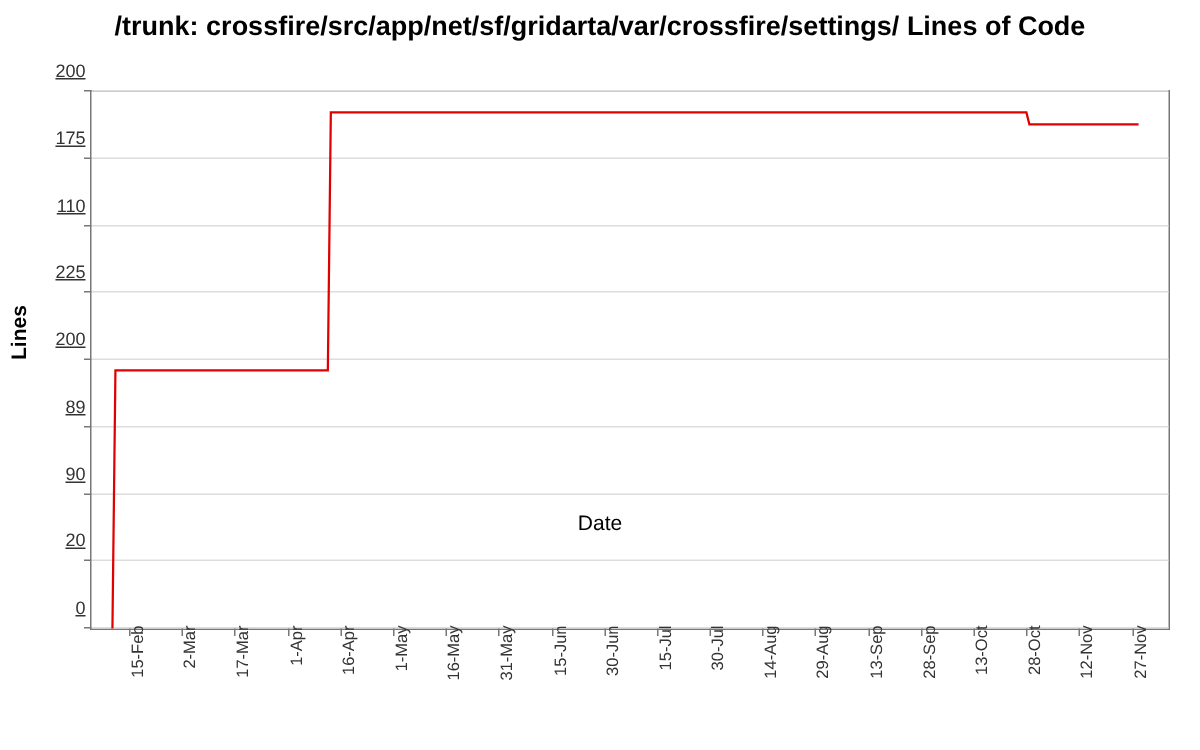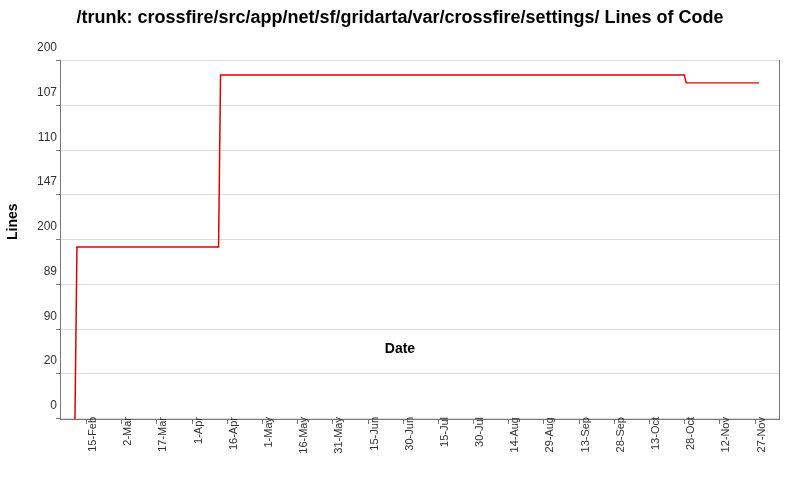--- a/index.html
+++ b/index.html
@@ -38,21 +38,21 @@
     font-weight: bold;
     color: #000;
   }
   .xlabel {
     position: absolute;
     bottom: 4px;
     left: 0;
     width: 800px;
     text-align: center;
     font-size: 14px;
-    font-weight: bold;
+    font-weight: normal;
     color: #000;
   }
   .plot-area {
     position: absolute;
     left: 60px;
     top: 60px;
     width: 720px;
     height: 360px;
     border: 1px solid #777;
     box-sizing: border-box;
@@ -65,20 +65,21 @@
     border-top: 1px solid #ddd;
   }
   .ytick {
     position: absolute;
     left: -38px;
     width: 34px;
     text-align: right;
     font-size: 12px;
     color: #333;
     transform: translateY(-50%);
+    text-decoration: underline;
   }
   .xtick {
     position: absolute;
     bottom: -10px;
     font-size: 11px;
     color: #333;
     transform-origin: right top;
     transform: translateX(-100%) rotate(-90deg);
     white-space: nowrap;
   }
@@ -136,29 +137,29 @@
     <div class="gridline-h" style="bottom:37.5%"></div>
     <div class="tickmark-y" style="bottom:37.5%"></div>
     <div class="ytick" style="bottom:37.5%">89</div>
 
     <div class="gridline-h" style="bottom:50%"></div>
     <div class="tickmark-y" style="bottom:50%"></div>
     <div class="ytick" style="bottom:50%">200</div>
 
     <div class="gridline-h" style="bottom:62.5%"></div>
     <div class="tickmark-y" style="bottom:62.5%"></div>
-    <div class="ytick" style="bottom:62.5%">147</div>
+    <div class="ytick" style="bottom:62.5%">225</div>
 
     <div class="gridline-h" style="bottom:75%"></div>
     <div class="tickmark-y" style="bottom:75%"></div>
     <div class="ytick" style="bottom:75%">110</div>
 
     <div class="gridline-h" style="bottom:87.5%"></div>
     <div class="tickmark-y" style="bottom:87.5%"></div>
-    <div class="ytick" style="bottom:87.5%">107</div>
+    <div class="ytick" style="bottom:87.5%">175</div>
 
     <div class="gridline-h" style="bottom:100%"></div>
     <div class="tickmark-y" style="bottom:100%"></div>
     <div class="ytick" style="bottom:100%">200</div>
 
     <div class="tickmark-x" style="left:3.5%"></div>
       <div class="xtick" style="left:3.5%">15-Feb</div>
     <div class="tickmark-x" style="left:8.4%"></div>
       <div class="xtick" style="left:8.4%">2-Mar</div>
     <div class="tickmark-x" style="left:13.3%"></div>

